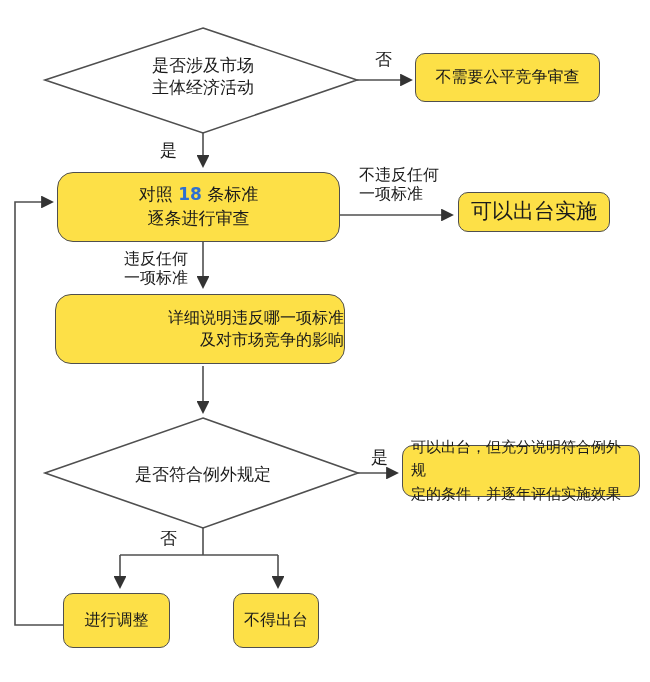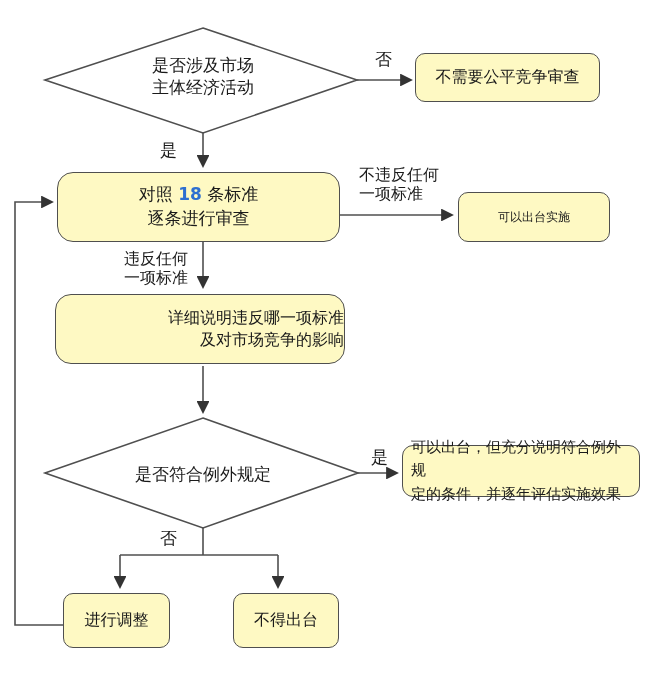--- a/index.html
+++ b/index.html
@@ -4,21 +4,21 @@
 <style>
   html,body { margin:0; padding:0; background:#fff; }
   .canvas {
     position:relative; width:650px; height:682px; background:#ffffff;
     font-family:"DejaVu Sans","Liberation Sans",sans-serif;
     color:#1a1a1a; overflow:hidden;
   }
   .layer { position:absolute; left:0; top:0; width:650px; height:682px; }
   .node {
     position:absolute; box-sizing:border-box;
-    border:1.6px solid #4f4f4f; border-radius:10px; background:#fef9c3;
+    border:1.6px solid #4f4f4f; border-radius:10px; background:#fde047;
     display:flex; flex-direction:column; align-items:center; justify-content:center;
     text-align:center; line-height:1.4;
   }
   .node.big { border-radius:16px; }
   .lbl { position:absolute; line-height:1.2; white-space:nowrap; }
   .dtext { position:absolute; text-align:center; line-height:1.32; }
   .num { font-weight:bold;margin-top:9px; }
   .left-text { align-items:flex-start; text-align:left; padding:0 8px; line-height:1.55;border-radius:11px; }
 </style>
 </head>
@@ -59,39 +59,39 @@
 
   <div class="node" style="left:415px; top:53px; width:185px; height:49px; font-size:16px;">
     <div>不需要公平竞争审查</div>
   </div>
 
   <div class="node big" style="left:57px; top:172px; width:283px; height:70px; font-size:17px;">
     <div><span>对照 </span><span class="num" style="color: rgb(46, 111, 208);">18</span><span> 条标准</span></div>
     <div>逐条进行审查</div>
   </div>
 
-  <div class="node" style="left:458px; top:192px; width:152px; height:50px; font-size:12px;">
+  <div class="node" style="left:458px; top:192px; width:152px; height:40px; font-size:21px;">
     <div>可以出台实施</div>
   </div>
 
   <div class="node big" style="left:55px; top:294px; width:290px; height:70px; font-size:16px;align-items:flex-end;">
     <div>详细说明违反哪一项标准</div>
     <div>及对市场竞争的影响</div>
   </div>
 
   <div class="node left-text" style="left:402px; top:445px; width:238px; height:52px; font-size:15px;">
     <div>可以出台，但充分说明符合例外规</div>
     <div>定的条件，并逐年评估实施效果</div>
   </div>
 
   <div class="node" style="left:63px; top:593px; width:107px; height:55px; font-size:16px;">
     <div>进行调整</div>
   </div>
 
-  <div class="node" style="left:233px; top:593px; width:106px; height:55px; font-size:16px;">
+  <div class="node" style="left:233px; top:593px; width:86px; height:55px; font-size:16px;">
     <div>不得出台</div>
   </div>
 
   <div class="lbl" style="left:375px; top:49px; font-size:17px;">否</div>
   <div class="lbl" style="left:160px; top:140px; font-size:17px;">是</div>
   <div class="lbl" style="left:359px; top:165px; font-size:16px;">
     <div>不违反任何</div>
     <div>一项标准</div>
   </div>
   <div class="lbl" style="left:124px; top:249px; font-size:16px;">

